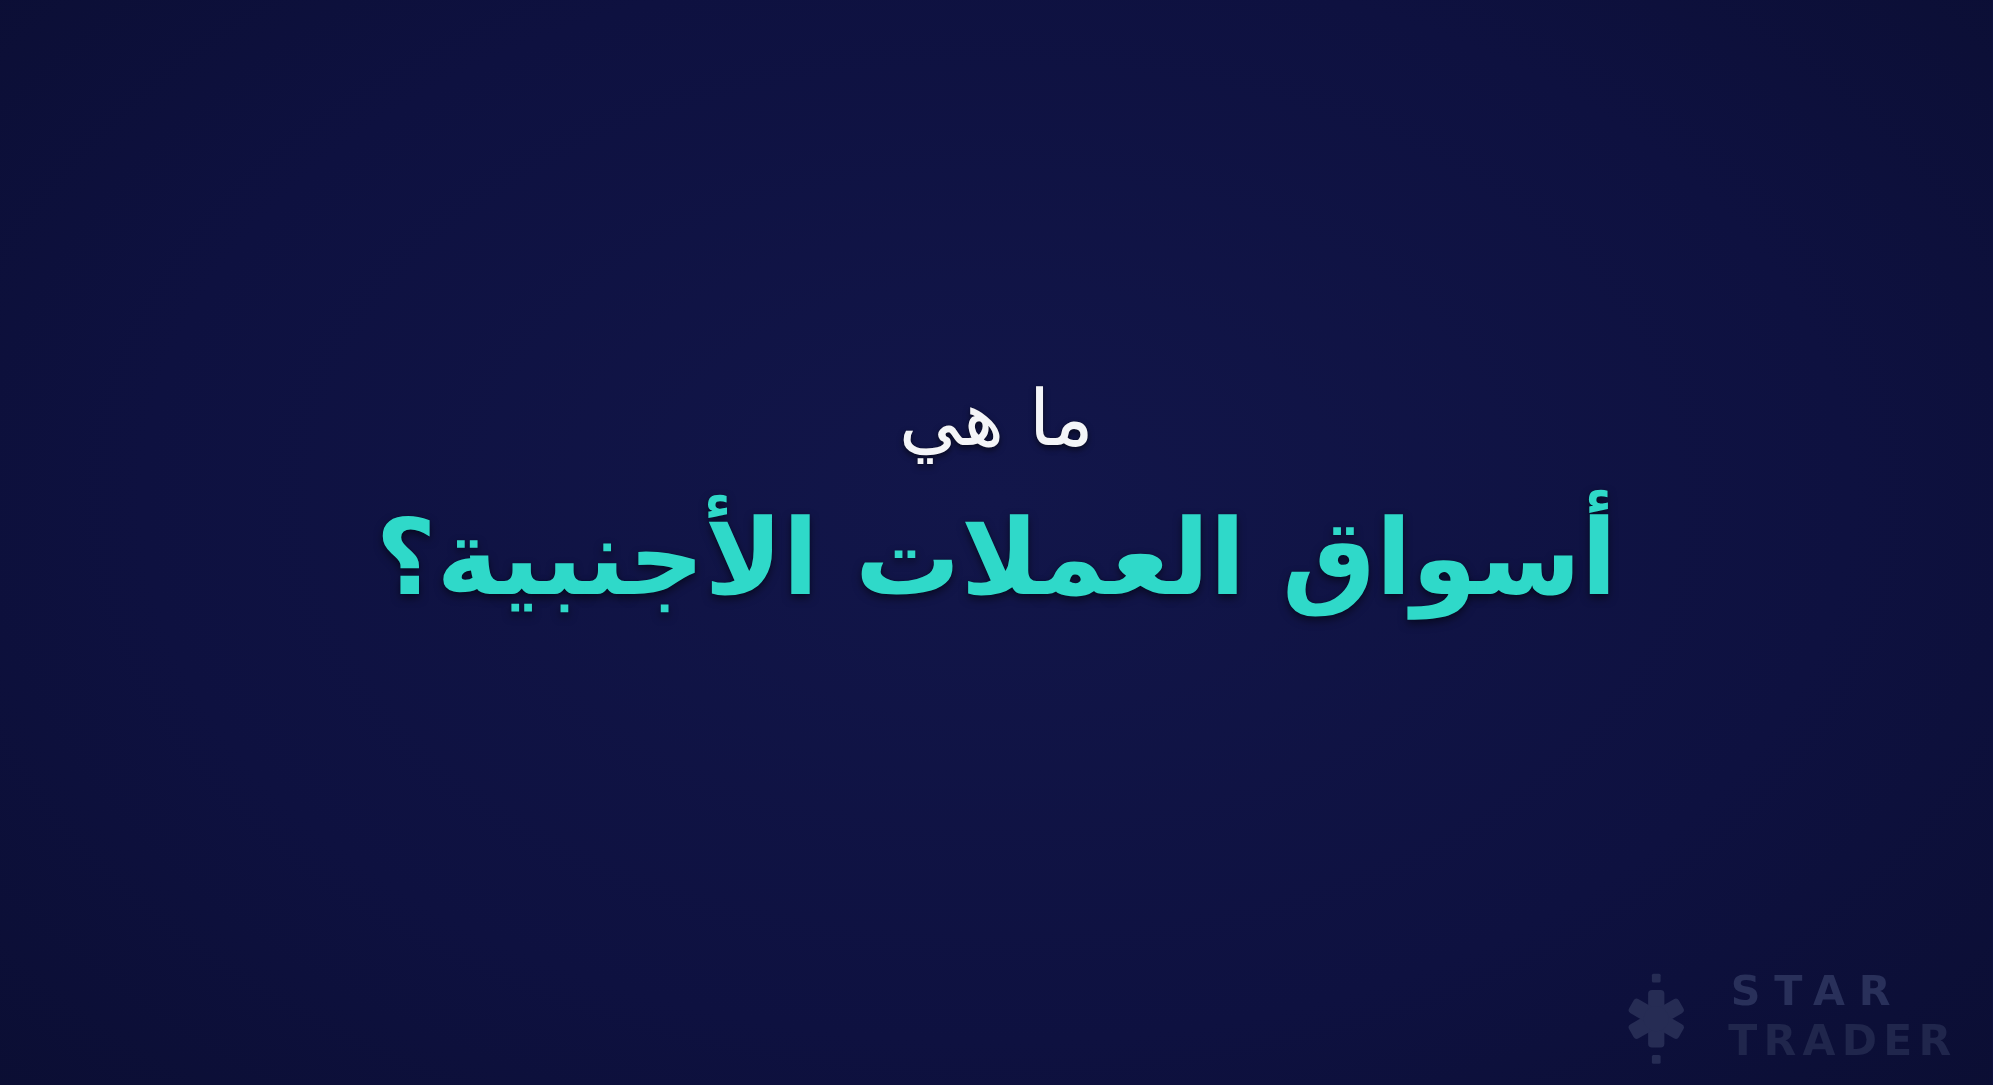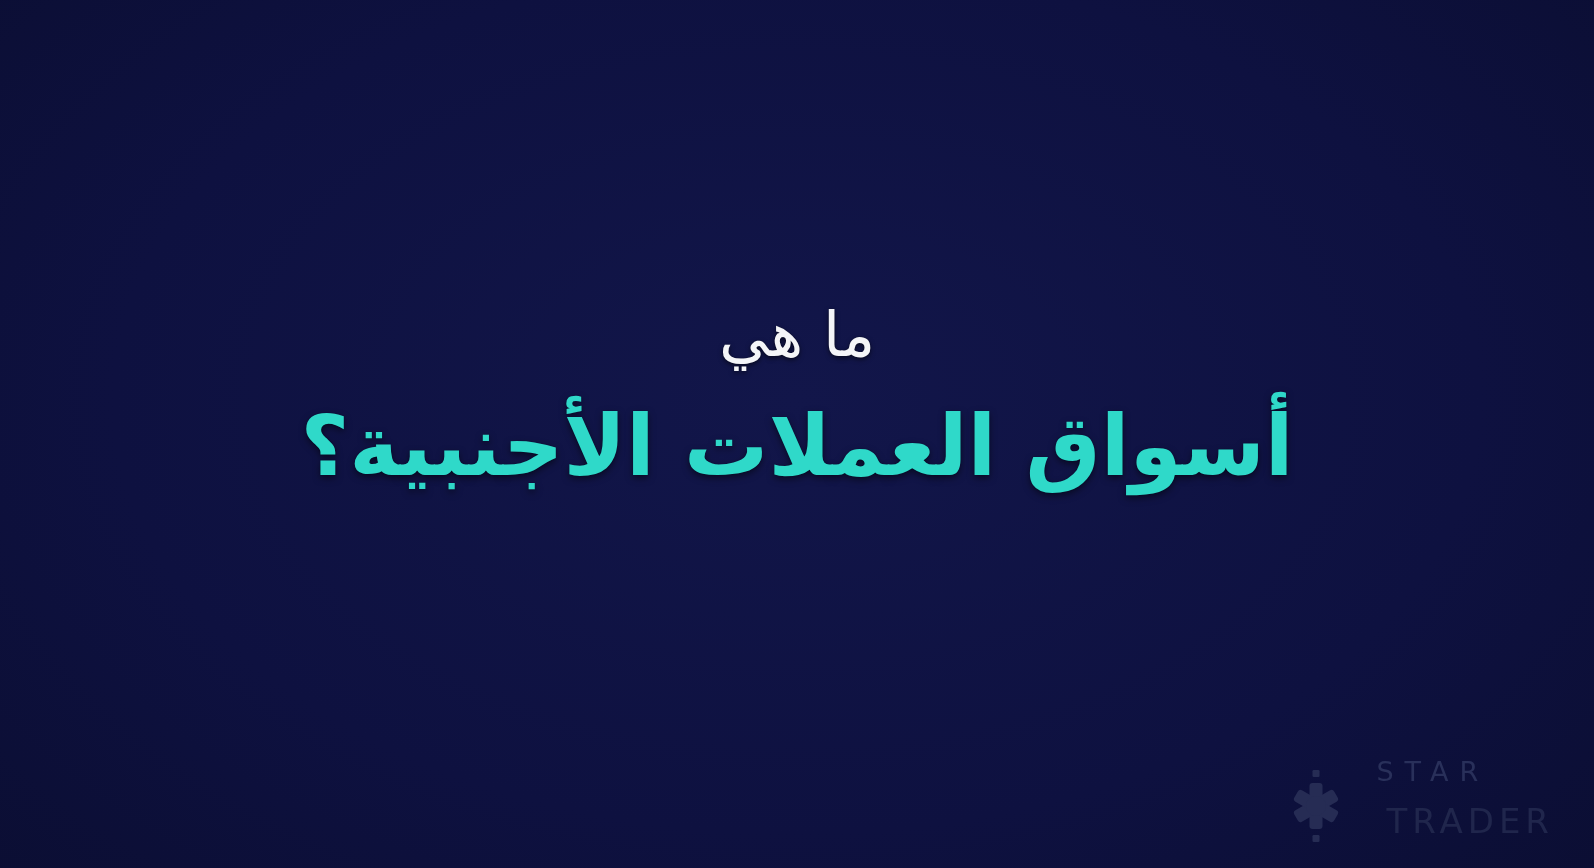--- a/index.html
+++ b/index.html
@@ -95,36 +95,36 @@
   .watermark-wordmark {
     display: flex;
     flex-direction: column;
     align-items: flex-start;
     justify-content: center;
     line-height: 1;
   }
 
   .wm-star {
     font-family: "DejaVu Sans", "Liberation Sans", sans-serif;
-    font-size: 27px;
-    font-weight: 400;
+    font-size: 33px;
+    font-weight: 700;
     letter-spacing: 11px;
     color: #29305A;
     text-indent: 11px;
     margin: 0 0 3px 0;
   }
 
   .wm-trader {
     font-family: "DejaVu Sans", "Liberation Sans", sans-serif;
     font-size: 34px;
-    font-weight: 400;
+    font-weight: 700;
     letter-spacing: 5px;
     color: #20264C;
     text-indent: 5px;
-    margin: 16px;
+    margin: 4px;
   }
 </style>
 </head>
 <body>
 
 <div class="stage">
 
   <div class="title-block">
     <div class="headline-lead">ما هي</div>
     <div class="headline-main">أسواق العملات الأجنبية؟</div>

